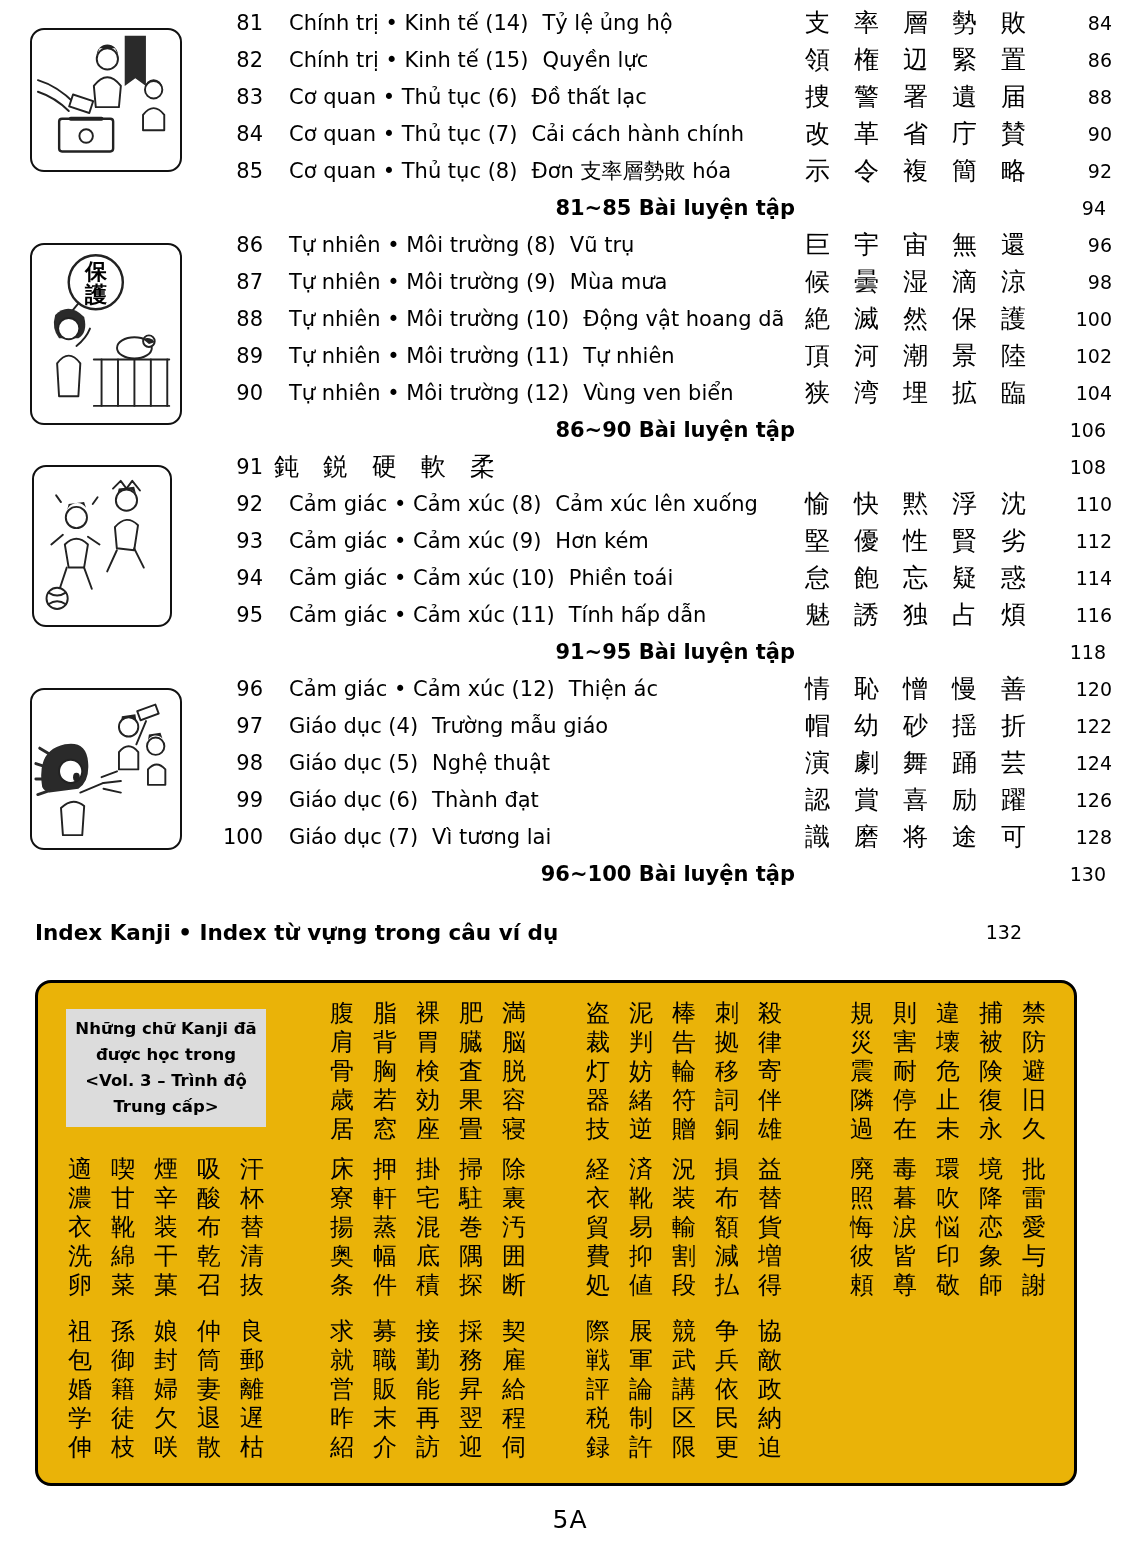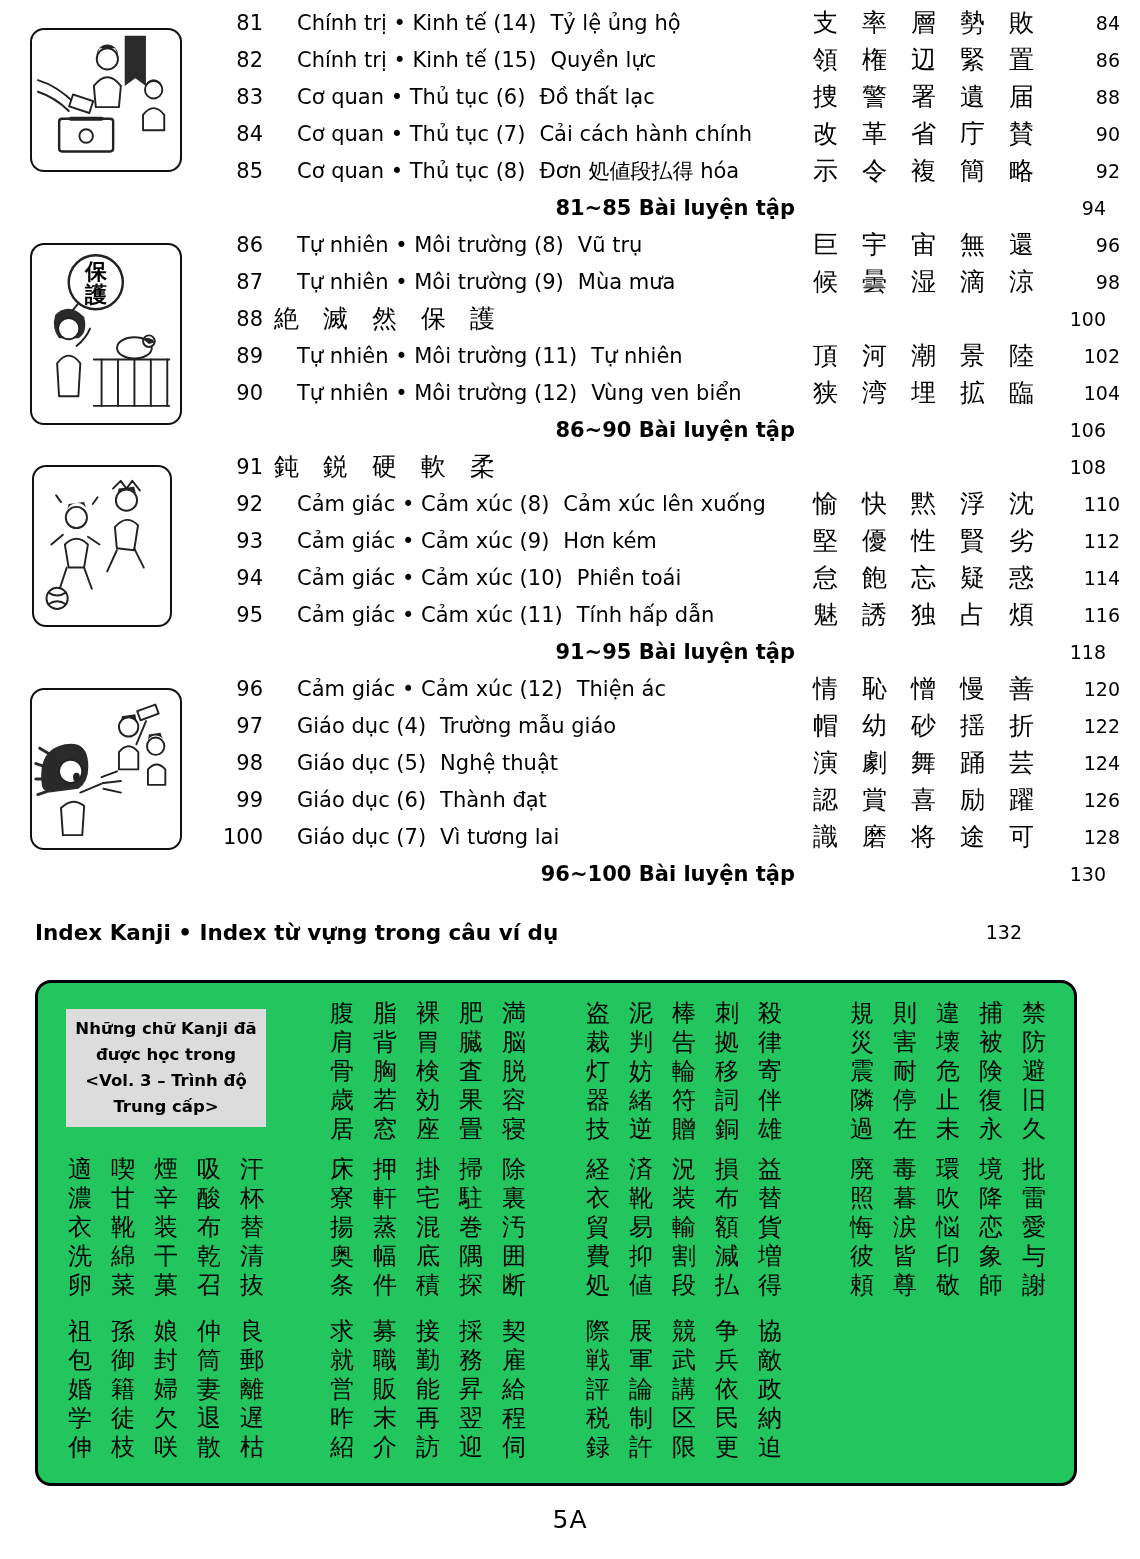--- a/index.html
+++ b/index.html
@@ -4,21 +4,21 @@
 <style>
   html,body{margin:0;padding:0;background:#fff;}
   .page{
     position:relative;width:1140px;height:1559px;background:#fff;color:#000;
     font-family:"DejaVu Sans","Liberation Sans",sans-serif;overflow:hidden;
   }
   
   .toc{position:absolute;left:0;top:4px;width:1140px;}
   .row{display:flex;align-items:center;height:37px;font-size:21px;box-sizing:border-box;padding-right:34px;}
   .num{flex:none;width:263px;text-align:right;}
-  .title{flex:none;width:505px;margin-left:34px;white-space:nowrap;overflow:visible;}
+  .title{flex:none;width:505px;margin-left:26px;white-space:nowrap;overflow:visible;}
   .topic{margin-left:14px;}
   .rkanji{
     flex:none;width:245px;padding-left:11px;white-space:nowrap;
     font-family:"DejaVu Serif","Liberation Serif",serif;
     font-size:25px;letter-spacing:24px;
   }
   .pg{flex:none;width:62px;margin-left:auto;text-align:right;font-size:19px;}
   .practice .plabel{flex:none;width:795px;text-align:right;font-weight:bold;}
   
   .indexline{position:absolute;left:0;top:916px;width:1048px;display:flex;align-items:center;height:32px;
@@ -32,21 +32,21 @@
   #illu4{left:30px;top:688px;width:148px;height:158px;}
   .illu svg{display:block;}
   .illu svg *{stroke-linecap:round;stroke-linejoin:round;}
   .sign{
     position:absolute;left:53px;top:15px;width:26px;
     font-size:22px;line-height:1.05;font-weight:bold;text-align:left;
     word-break:break-all;font-family:"DejaVu Serif","Liberation Serif",serif;
   }
   
   .kbox{position:absolute;left:35px;top:980px;width:1036px;height:500px;
-    border:3px solid #000;border-radius:16px;background:#22c55e;box-sizing:content-box;}
+    border:3px solid #000;border-radius:16px;background:#eab308;box-sizing:content-box;}
   .klabel{
     position:absolute;left:28px;top:26px;width:200px;height:118px;background:#dcdcdc;
     display:flex;align-items:center;justify-content:center;text-align:center;
     font-weight:bold;font-size:16.5px;line-height:26px;white-space:pre-line;
   }
   .kgroup{position:absolute;}
   .krow{
     font-family:"DejaVu Serif","Liberation Serif",serif;
     font-size:24px;letter-spacing:19px;line-height:29px;height:29px;white-space:nowrap;
   }
@@ -160,21 +160,21 @@
       <span class="pg">88</span>
     </div>
     <div class="row">
       <span class="num">84</span>
       <span class="title"><span>Cơ quan • Thủ tục (7)</span><span class="topic">Cải cách hành chính</span></span>
       <span class="rkanji">改革省庁賛</span>
       <span class="pg">90</span>
     </div>
     <div class="row">
       <span class="num">85</span>
-      <span class="title"><span>Cơ quan • Thủ tục (8)</span><span class="topic">Đơn 処値段払得 hóa</span></span>
+      <span class="title"><span>Cơ quan • Thủ tục (8)</span><span class="topic">Đơn 支率層勢敗 hóa</span></span>
       <span class="rkanji">示令複簡略</span>
       <span class="pg">92</span>
     </div>
     <div class="row practice">
       <span class="plabel">81~85 Bài luyện tập</span>
       <span class="pg">94</span>
     </div>
 
     <div class="row">
       <span class="num">86</span>
@@ -183,20 +183,21 @@
       <span class="pg">96</span>
     </div>
     <div class="row">
       <span class="num">87</span>
       <span class="title"><span>Tự nhiên • Môi trường (9)</span><span class="topic">Mùa mưa</span></span>
       <span class="rkanji">候曇湿滴涼</span>
       <span class="pg">98</span>
     </div>
     <div class="row">
       <span class="num">88</span>
+      <span class="title"><span>Tự nhiên • Môi trường (10)</span><span class="topic">Động vật hoang dã</span></span>
       <span class="rkanji">絶滅然保護</span>
       <span class="pg">100</span>
     </div>
     <div class="row">
       <span class="num">89</span>
       <span class="title"><span>Tự nhiên • Môi trường (11)</span><span class="topic">Tự nhiên</span></span>
       <span class="rkanji">頂河潮景陸</span>
       <span class="pg">102</span>
     </div>
     <div class="row">

